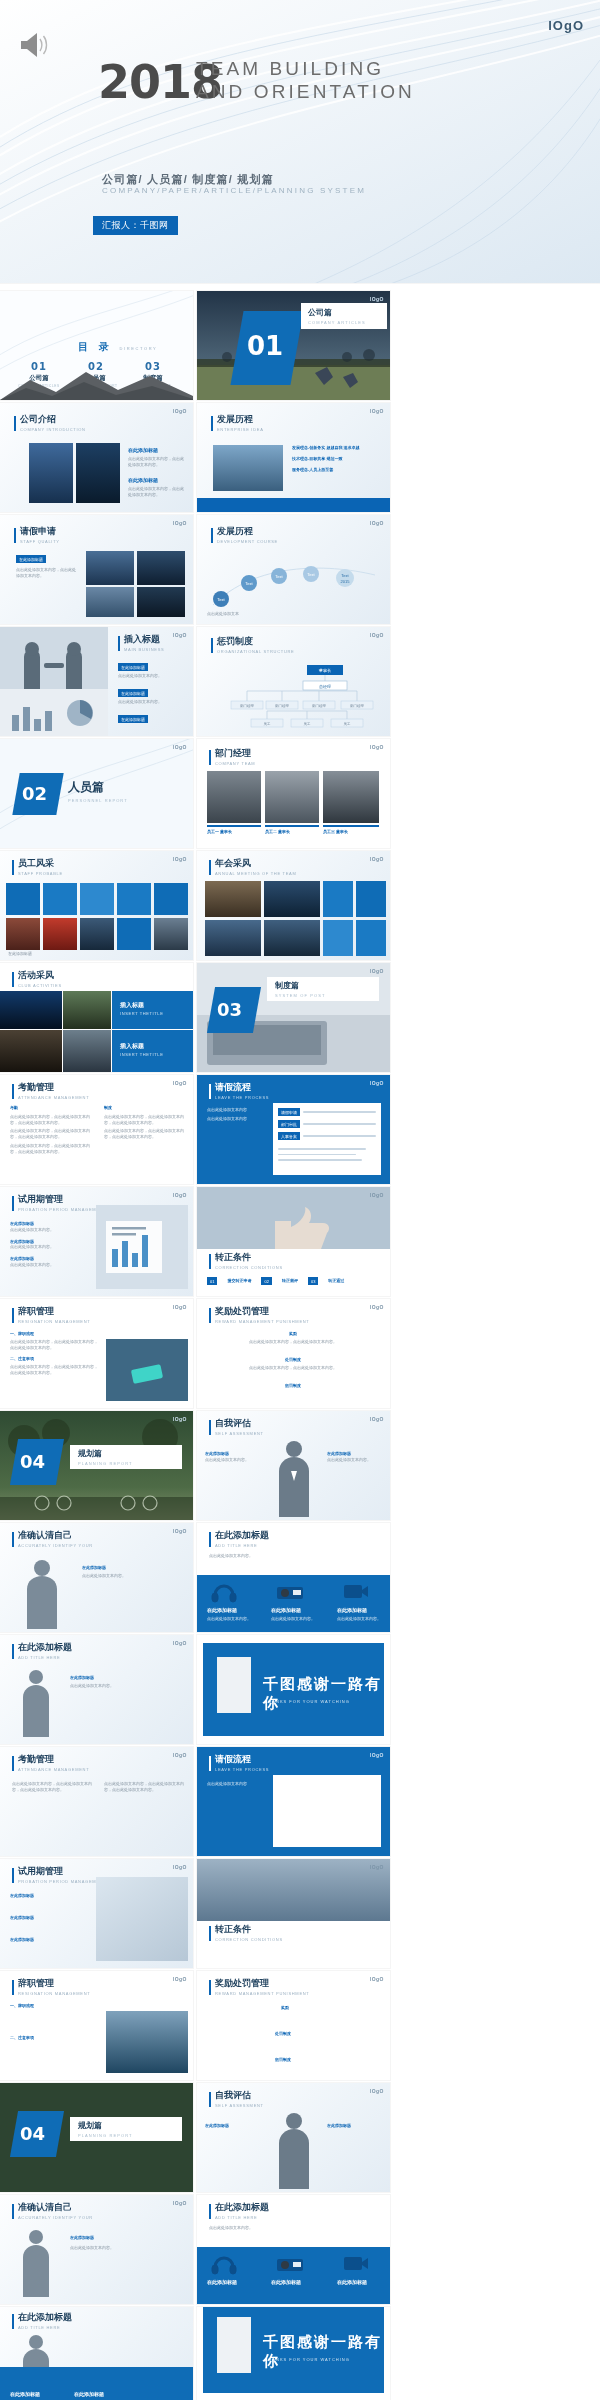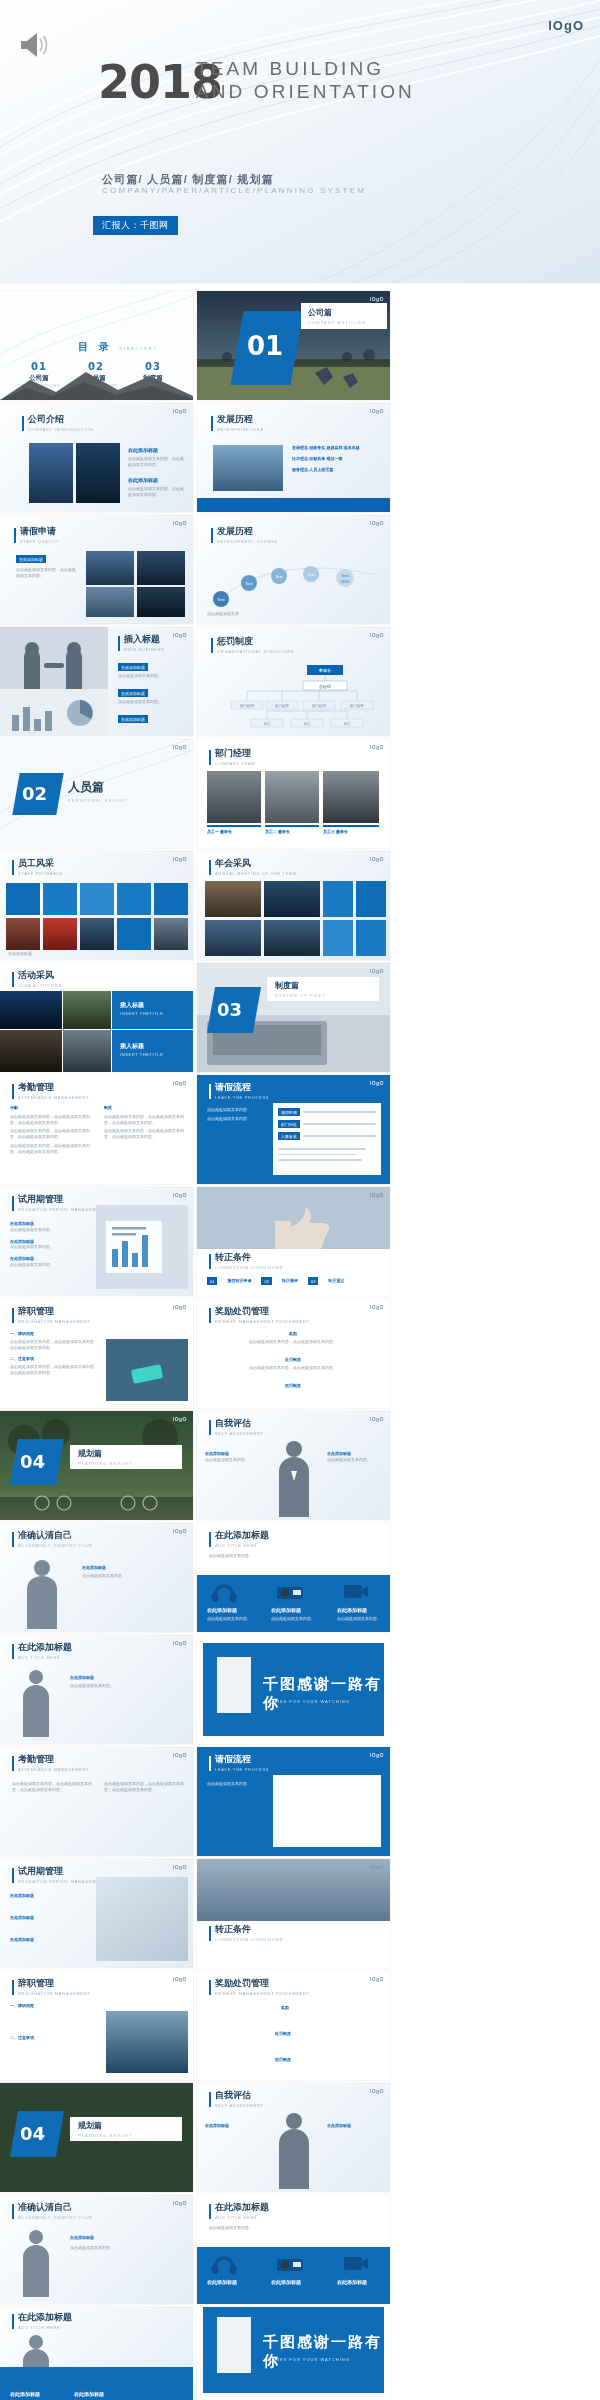--- a/index.html
+++ b/index.html
@@ -201,21 +201,21 @@
               transform:skewX(-10deg);"></div>
   <div class="sect-num" style="position:absolute;left:50px;top:40px;">01</div>
   <div style="position:absolute;left:104px;top:12px;width:86px;height:26px;background:#fff;">
     <div class="sect-cn" style="position:absolute;left:7px;top:4px;font-size:8px;">公司篇</div>
     <div class="sect-en" style="position:absolute;left:7px;top:15px;">COMPANY ARTICLES</div>
   </div>
   <div class="mini-logo light">lOgO</div>
 </section>
 
 <section class="slide sl bg-light" style="left:0;top:403px;">
-  <div class="head" style="left:14px;top:12px;margin-left:8px;">
+  <div class="head" style="left:14px;top:12px;">
     <div class="tick"></div>
     <div class="txt">
       <div class="c">公司介绍</div>
       <div class="e">COMPANY INTRODUCTION</div>
     </div>
   </div>
   <div class="ph" style="position:absolute;left:29px;top:40px;width:44px;height:60px;background:linear-gradient(180deg,#3f6a9c,#16304e);"></div>
   <div class="ph" style="position:absolute;left:76px;top:40px;width:44px;height:60px;background:linear-gradient(180deg,#1d3f63,#0a1b2c);"></div>
   <div style="position:absolute;left:128px;top:44px;width:58px;">
     <div class="txt-mini b" style="font-size:5px;">在此添加标题</div>

